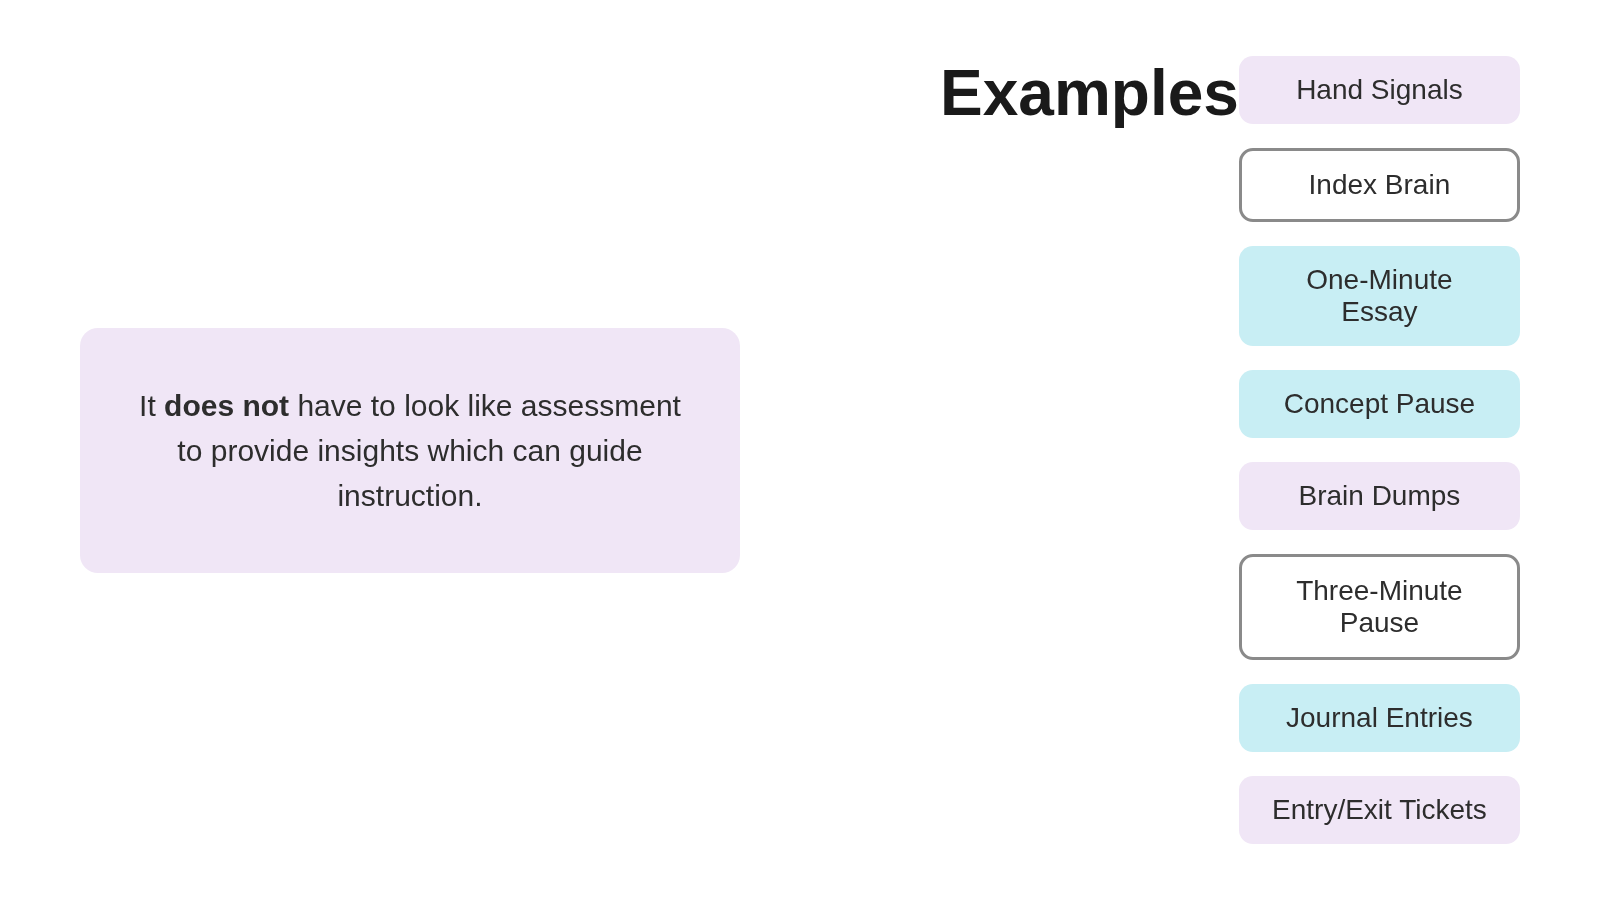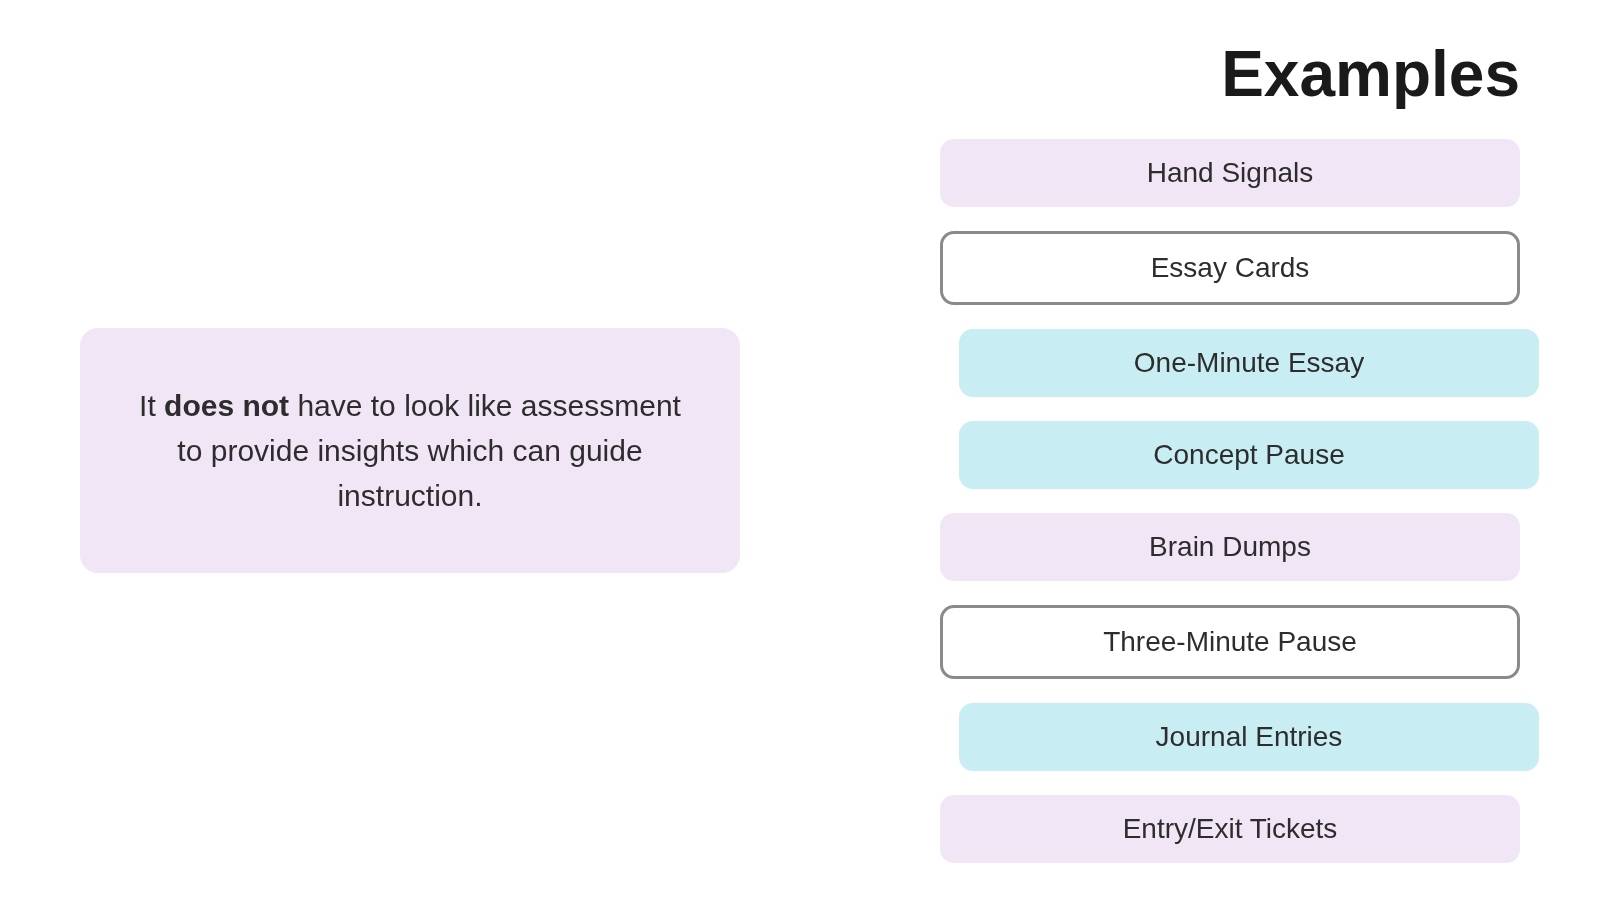--- a/index.html
+++ b/index.html
@@ -55,22 +55,21 @@
     .info-card p {
       font-weight: 400;
     }
 
     .info-card strong {
       font-weight: 800;
     }
 
     .right-panel {
       display: flex;
-      flex-direction: column;
-      align-items: flex-end;
+      align-items: flex-start;
       width: 580px;
       gap: 0px;
     }
 
     .section-title {
       font-size: 64px;
       font-weight: 900;
       color: #1a1a1a;
       text-align: center;
       margin-bottom: 28px;
@@ -95,21 +94,20 @@
     }
 
     .example-item.bg-pink {
       background-color: #f0e6f6;
       border: none;
     }
 
     .example-item.bg-teal {
       background-color: #c8eef4;
       border: none;
-      margin-left: 19px;
     }
 
     .example-item.bordered {
       background-color: #ffffff;
       border: 3px solid #8a8a8a;
     }
   </style>
 </head>
 <body>
 
@@ -118,21 +116,21 @@
   <div class="left-panel">
     <div class="info-card pink">
       <p>It <strong>does not</strong> have to look like assessment to provide insights which can guide instruction.</p>
     </div>
   </div>
 
   <div class="right-panel">
     <h1 class="section-title">Examples</h1>
     <div class="examples-list">
       <div class="example-item bg-pink">Hand Signals</div>
-      <div class="example-item bordered">Essay Cards</div>
+      <div class="example-item bordered">Index Brain</div>
       <div class="example-item bg-teal">One-Minute Essay</div>
       <div class="example-item bg-teal">Concept Pause</div>
       <div class="example-item bg-pink">Brain Dumps</div>
       <div class="example-item bordered">Three-Minute Pause</div>
       <div class="example-item bg-teal">Journal Entries</div>
       <div class="example-item bg-pink">Entry/Exit Tickets</div>
     </div>
   </div>
 </div>
 

